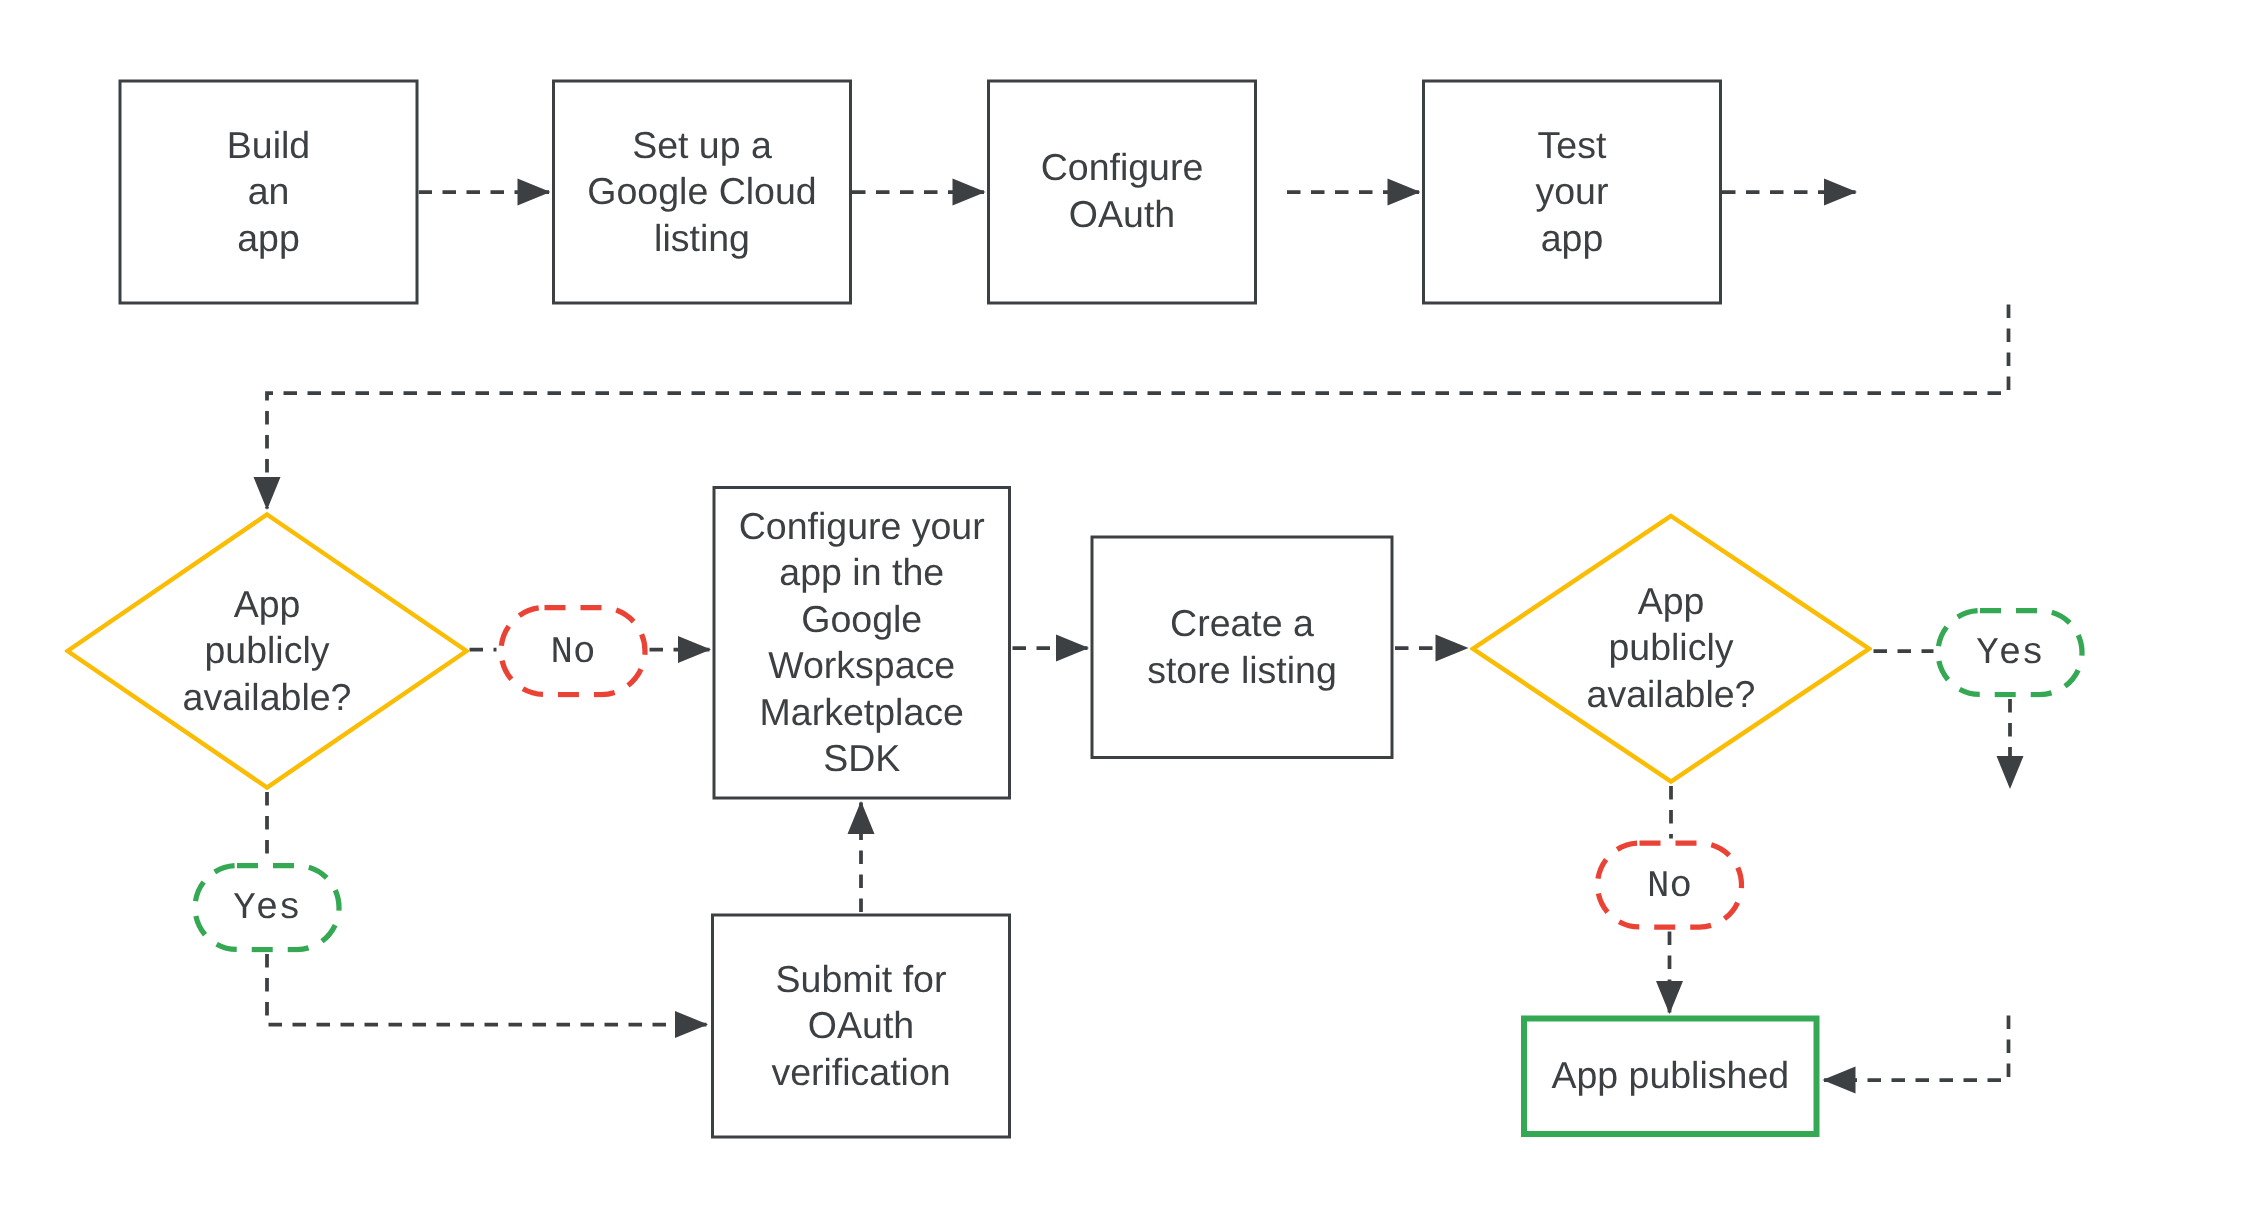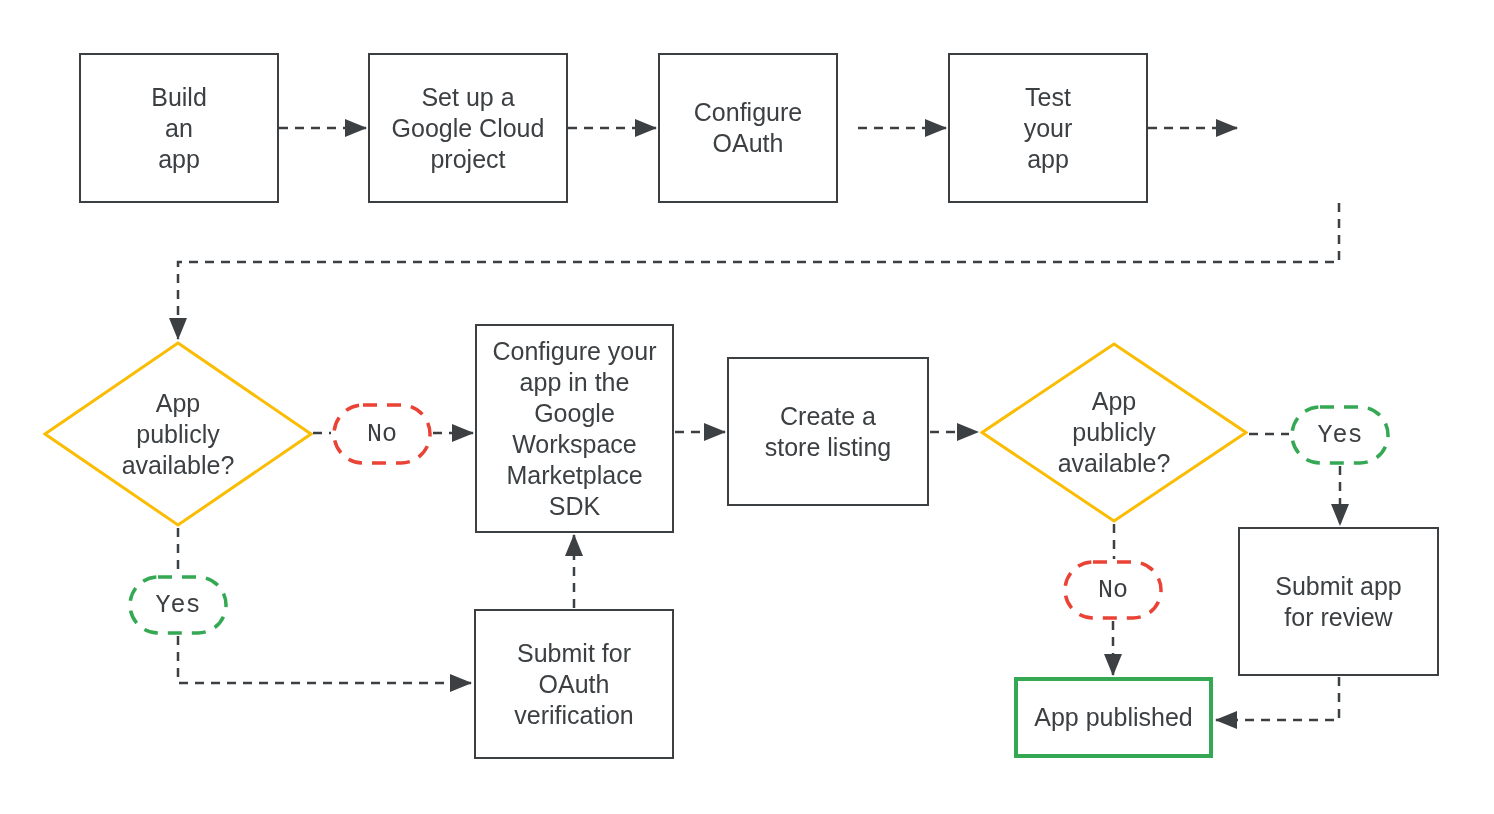--- a/index.html
+++ b/index.html
@@ -124,21 +124,21 @@
   </svg>
 
   <div class="node box" style="left:79px;top:53px;width:200px;height:150px">
     <span class="lbl">Build
 an
 app</span>
   </div>
   <div class="node box" style="left:368px;top:53px;width:200px;height:150px">
     <span class="lbl">Set up a
 Google Cloud
-project</span>
+listing</span>
   </div>
   <div class="node box" style="left:658px;top:53px;width:180px;height:150px">
     <span class="lbl">Configure
 OAuth</span>
   </div>
   <div class="node box" style="left:948px;top:53px;width:200px;height:150px">
     <span class="lbl">Test
 your
 app</span>
   </div>
@@ -198,21 +198,17 @@
       <rect x="2" y="2" width="96" height="56" rx="28" ry="28"></rect>
     </svg>
     <span class="lbl">No</span>
   </div>
 
   <div class="node box" style="left:474px;top:609px;width:200px;height:150px">
     <span class="lbl">Submit for
 OAuth
 verification</span>
   </div>
-  <div class="node box" style="left:1238px;top:527px;width:201px;height:149px">
-    <span class="lbl">Submit app
-for review</span>
-  </div>
   <div class="node box terminal" style="left:1014px;top:677px;width:199px;height:81px">
     <span class="lbl">App published</span>
   </div>
 
 </div>
 
 </body></html>

